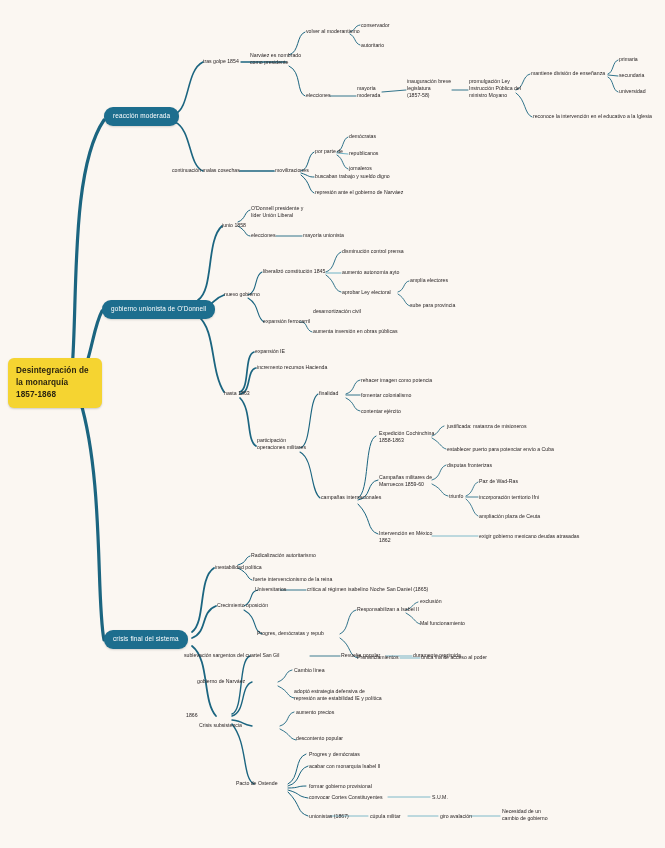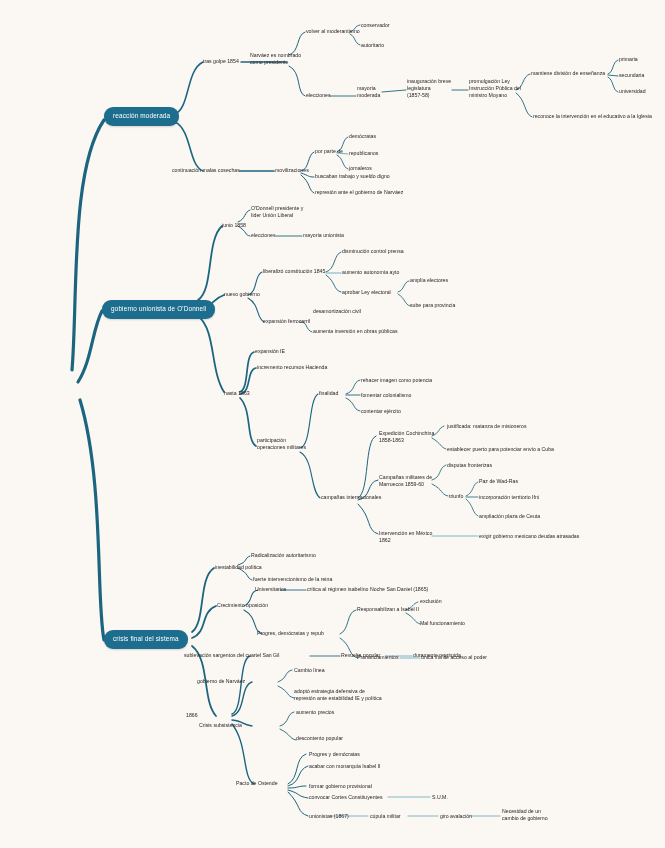--- a/index.html
+++ b/index.html
@@ -124,20 +124,23 @@
       <path d="M288,788 C300,788 296,786 306,786" stroke-width="1"></path>
       <path d="M288,790 C302,794 296,796 308,798" stroke-width="1"></path>
       <path d="M288,792 C302,806 296,812 308,816" stroke-width="1"></path>
       <path d="M388,797 L430,797" stroke-width=".8" stroke="#5fa9bf"></path>
       <path d="M330,816 L368,816" stroke-width=".8" stroke="#5fa9bf"></path>
       <path d="M408,816 L438,816" stroke-width=".8" stroke="#5fa9bf"></path>
       <path d="M470,816 L500,816" stroke-width=".8" stroke="#5fa9bf"></path>
     </g>
   </svg>
 
+  <div class="node root" style="left:8px;top:358px;width:78px;">Desintegración de
+la monarquía
+1857-1868</div>
 
   <div class="node branch-label" style="left:104px;top:107px;">reacción moderada</div>
   <div class="node branch-label" style="left:102px;top:300px;">gobierno unionista de O'Donnell</div>
   <div class="node branch-label" style="left:104px;top:630px;">crisis final del sistema</div>
 
   <div class="node leaf" style="left:203px;top:58px;">tras golpe 1854</div>
   <div class="node leaf" style="left:250px;top:52px;">Narváez es nombrado
 como presidente</div>
   <div class="node leaf" style="left:306px;top:28px;">volver al moderantismo</div>
   <div class="node leaf" style="left:361px;top:22px;">conservador</div>

